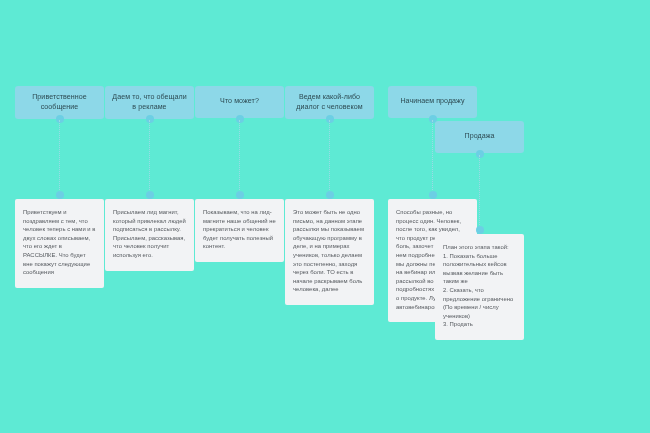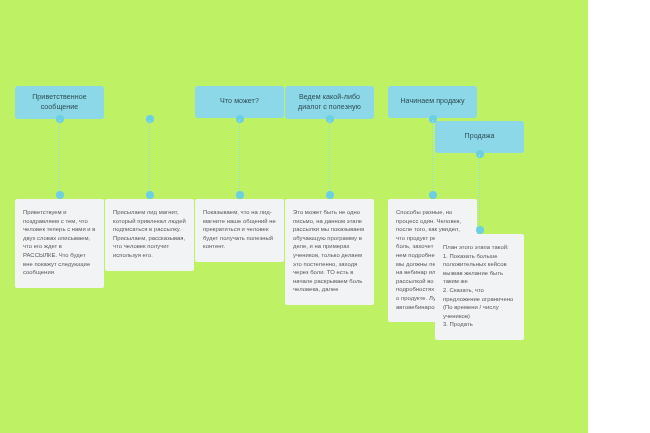--- a/index.html
+++ b/index.html
@@ -8,23 +8,23 @@
   }
   body {
     width: 650px;
     height: 433px;
     background: #ffffff;
     font-family: "Liberation Sans", sans-serif;
     overflow: hidden;
   }
   #canvas {
     position: relative;
-    width: 588px;
+    width: 650px;
     height: 433px;
-    background: #bef264;
+    background: #5eead4;
   }
   .column {
     position: absolute;
     top: 0;
     width: 89px;
     height: 433px;
   }
   .stage-header {
     position: absolute;
     top: 86px;
@@ -101,20 +101,23 @@
     </div>
     <div class="node-dot top"></div>
     <div class="connector"></div>
     <div class="node-dot bottom"></div>
     <div class="stage-body">
       <span>Приветствуем и поздравляем с тем, что человек теперь с нами и в двух словах описываем, что его ждет в РАССЫЛКЕ. Что будет вне покажут следующие сообщения</span>
     </div>
   </div>
 
   <div class="column" style="left:105px;">
+    <div class="stage-header">
+      <span>Даем то, что обещали в рекламе</span>
+    </div>
     <div class="node-dot top"></div>
     <div class="connector"></div>
     <div class="node-dot bottom"></div>
     <div class="stage-body">
       <span>Присылаем лид магнит, который привлекал людей подписаться в рассылку. Присылаем, рассказывая, что человек получит используя его.</span>
     </div>
   </div>
 
   <div class="column" style="left:195px;">
     <div class="stage-header">
@@ -123,21 +126,21 @@
     <div class="node-dot top"></div>
     <div class="connector"></div>
     <div class="node-dot bottom"></div>
     <div class="stage-body">
       <span>Показываем, что на лид-магните наше общений не прекратиться и человек будет получать полезный контент.</span>
     </div>
   </div>
 
   <div class="column" style="left:285px;">
     <div class="stage-header">
-      <span>Ведем какой-либо диалог с полезную</span>
+      <span>Ведем какой-либо диалог с человеком</span>
     </div>
     <div class="node-dot top"></div>
     <div class="connector"></div>
     <div class="node-dot bottom"></div>
     <div class="stage-body">
       <span>Это может быть не одно письмо, на данном этапе рассылки мы показываем обучающую программу в деле, и на примерах учеников, только делаем это постепенно, заходя через боли. ТО есть в начале раскрываем боль человека, далее</span>
     </div>
   </div>
 
   <div class="column" style="left:388px;">

